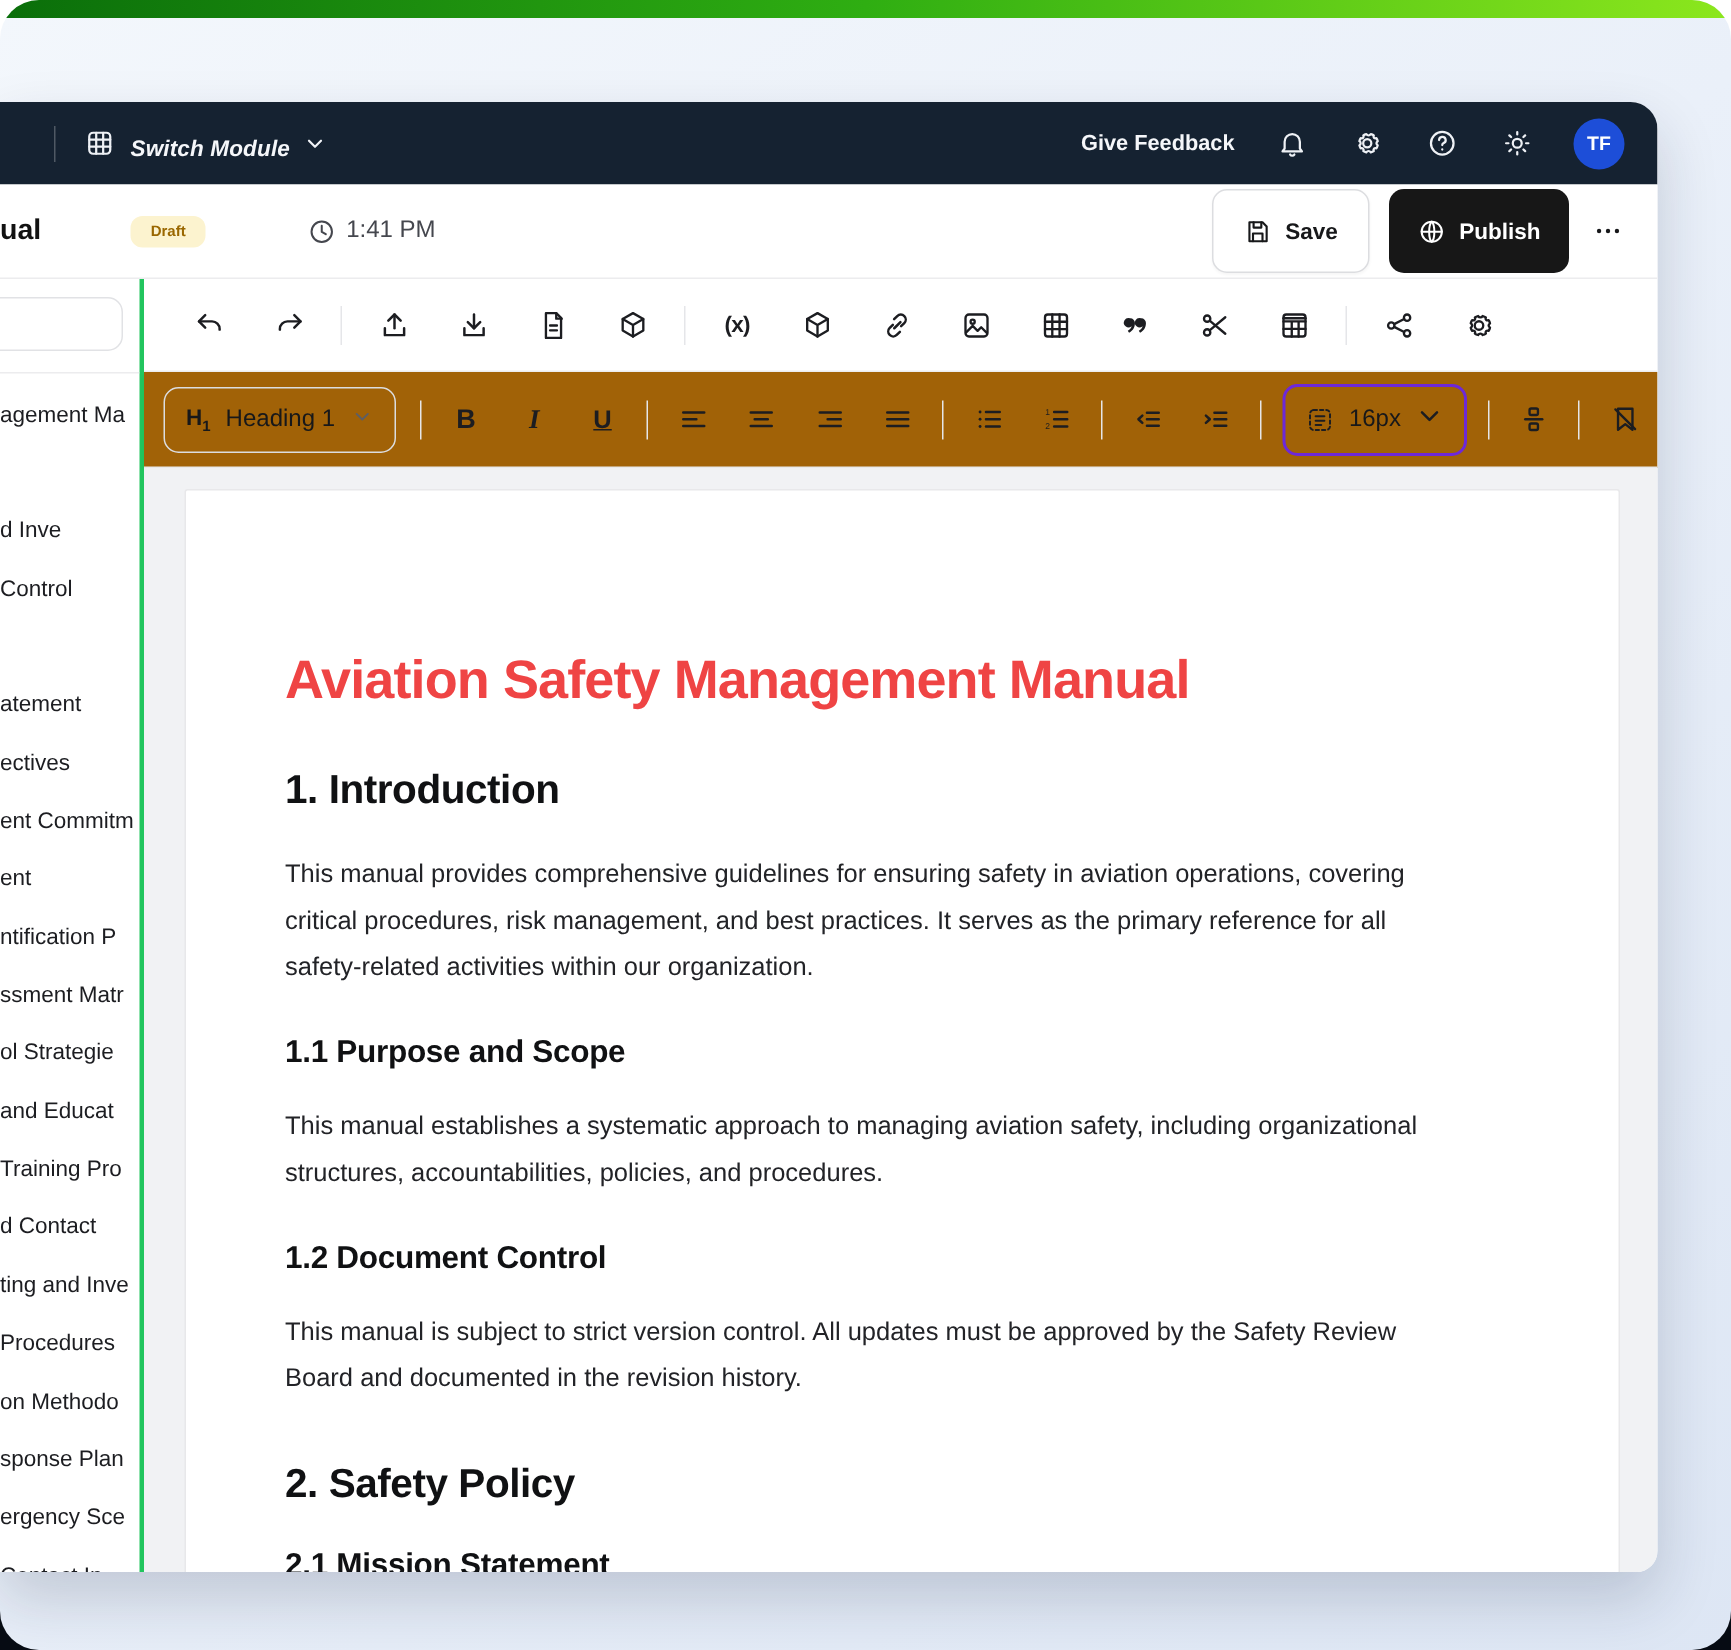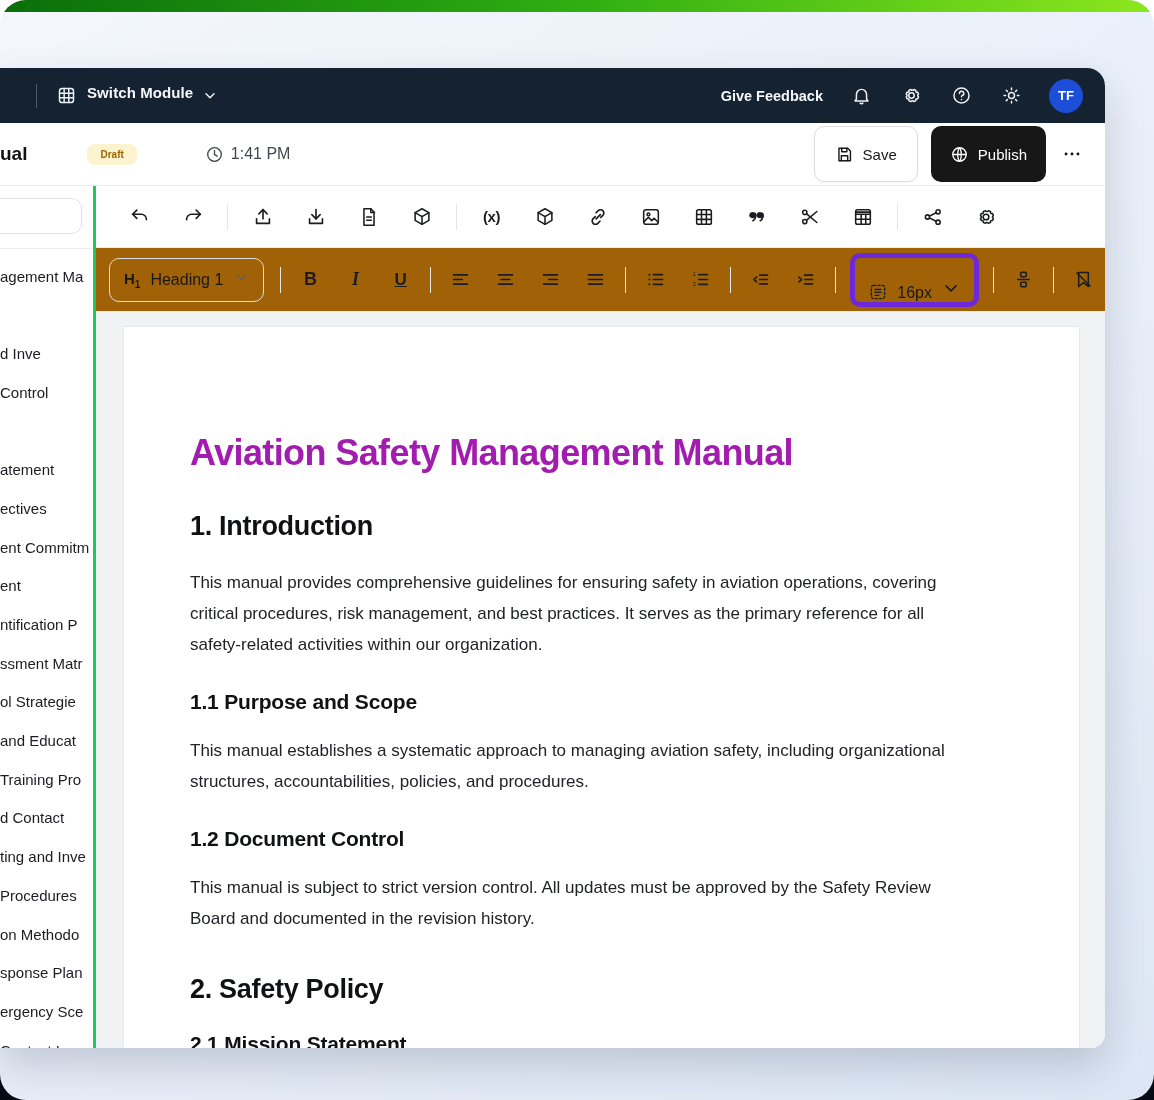--- a/index.html
+++ b/index.html
@@ -19,36 +19,36 @@
     background:linear-gradient(90deg,#0a6e0a 0%,#2fae12 50%,#8ce71d 100%);}
   
   .window{
     position:absolute;left:0;top:68px;width:1105px;height:980px;background:#ffffff;
     border-radius:0 18px 14px 0;box-shadow:0 18px 40px rgba(20,35,60,.18);overflow:hidden;
     display:flex;flex-direction:column;
   }
   
   .topbar{height:55px;background:#152231;display:flex;align-items:center;color:#f5f7fa;flex:0 0 auto;}
   .topbar .vdiv{width:1px;height:24px;background:rgba(255,255,255,.25);margin-left:36px;}
-  .module-switcher{display:flex;align-items:flex-start;gap:9px;margin-left:17px;cursor:pointer;font-size:15px;font-weight:700;letter-spacing:.1px;}
+  .module-switcher{display:flex;align-items:flex-end;gap:9px;margin-left:17px;cursor:pointer;font-size:15px;font-weight:700;letter-spacing:.1px;font-style:italic;}
   .topbar-right{margin-left:auto;display:flex;align-items:center;gap:26px;padding-right:22px;}
   .feedback-link{font-size:14.5px;font-weight:700;cursor:pointer;text-align:center;}
   .tb-icon{width:24px;height:24px;display:flex;align-items:center;justify-content:center;cursor:pointer;color:#eef1f5;}
   .tb-icon svg{width:21px;height:21px;}
   .avatar{width:34px;height:34px;border-radius:50%;background:#1d4ed8;display:flex;align-items:center;justify-content:center;
     font-size:13px;font-weight:700;color:#ffffff;cursor:pointer;}
   
   .doc-header{height:62px;border-bottom:1px solid #ececee;display:flex;align-items:center;background:#fff;flex:0 0 auto;gap:48px;}
   .doc-title-frag{font-size:19px;font-weight:800;color:#121212;margin-left:0;}
   .status-badge{margin-left:12px;background:#fcf3cf;color:#9a6700;font-size:10px;font-weight:700;
     padding:5px 13px;border-radius:8px;}
   .timestamp-wrap{margin-left:20px;display:flex;align-items:center;gap:7px;color:#45474e;font-size:16px;}
   .timestamp-wrap svg{width:19px;height:19px;color:#45474e;}
   .header-actions{margin-left:auto;display:flex;align-items:center;gap:13px;padding-right:20px;}
-  .btn{display:flex;align-items:center;gap:9px;height:56px;border-radius:10px;font-size:15px;font-weight:400;
+  .btn{display:flex;align-items:center;gap:9px;height:56px;border-radius:10px;font-size:15px;font-weight:700;
     cursor:pointer;border:0;font-family:inherit;}
   .btn svg{width:19px;height:19px;}
   .btn-save{background:#ffffff;color:#17181a;border:1px solid #dcdde0;padding:0 20px;box-shadow:0 1px 2px rgba(0,0,0,.04);}
   .btn-publish{background:#171717;color:#ffffff;padding:0 19px;}
   .more-btn{width:26px;display:flex;justify-content:center;color:#17181a;cursor:pointer;}
   .more-btn svg{width:22px;height:22px;}
   
   .body-row{flex:1;display:flex;min-height:0;}
   .sidebar{width:93px;flex:0 0 auto;border-right:3px solid #22c55e;background:#fff;overflow:hidden;display:flex;flex-direction:column;}
   .search-wrap{padding:12px 10px 14px 0;border-bottom:1px solid #ececee;flex:0 0 auto;}
@@ -73,29 +73,29 @@
   .style-dd .h1-glyph{font-size:15px;font-weight:700;color:#17181a;}
   .style-dd .h1-glyph sub{font-size:10px;}
   .style-dd .dd-label{font-size:16px;color:#17181a;}
   .dd-chev{margin-left:auto;color:#5c5e66;}
   .dd-chev svg{width:15px;height:15px;}
   .f-btn{width:44px;height:40px;display:flex;align-items:center;justify-content:center;border-radius:8px;cursor:pointer;color:#1c1d21;}
   .f-btn svg{width:21px;height:21px;}
   .bold-g{font-size:18px;font-weight:800;}
   .italic-g{font-size:18px;font-style:italic;font-family:"Liberation Serif",serif;font-weight:600;}
   .under-g{font-size:17px;font-weight:600;text-decoration:underline;}
-  .size-dd{display:flex;align-items:flex-end;gap:9px;height:44px;border:5px solid #6d28d9;border-radius:10px;
+  .size-dd{display:flex;align-items:center;gap:9px;height:44px;border:2px solid #6d28d9;border-radius:10px;
     padding:0 13px;cursor:pointer;margin:0 6px;}
   .size-dd svg{width:20px;height:20px;color:#1c1d21;}
   .size-dd .size-label{font-size:16px;color:#17181a;}
   
   .doc-scroll{flex:1;background:#f1f2f4;overflow:hidden;position:relative;}
   .page{position:absolute;left:27px;right:25px;top:14px;bottom:-40px;background:#ffffff;
     border:1px solid #e8e8ea;border-radius:2px;padding:104px 66px 0 66px;box-sizing:border-box;overflow:hidden;}
-  .page h1{margin:0 0 34px 0;font-size:36px;line-height:44px;font-weight:800;letter-spacing:-.6px;color:#a21caf;}
+  .page h1{margin:0 0 34px 0;font-size:36px;line-height:44px;font-weight:800;letter-spacing:-.6px;color:#ef4444;}
   .page h2{margin:0 0 24px 0;font-size:27px;line-height:34px;font-weight:800;letter-spacing:-.3px;color:#101113;}
   .page h3{margin:0 0 20px 0;font-size:21px;line-height:27px;font-weight:800;letter-spacing:-.2px;color:#101113;}
   .page p{margin:0 0 28px 0;font-size:17px;line-height:31px;color:#222327;max-width:760px;}
   .page p.pre-h2{margin-bottom:38px;}
 </style>
 </head>
 <body>
 
 <div class="frame-top-bg"></div>
 <div class="frame-bottom-bg"></div>

